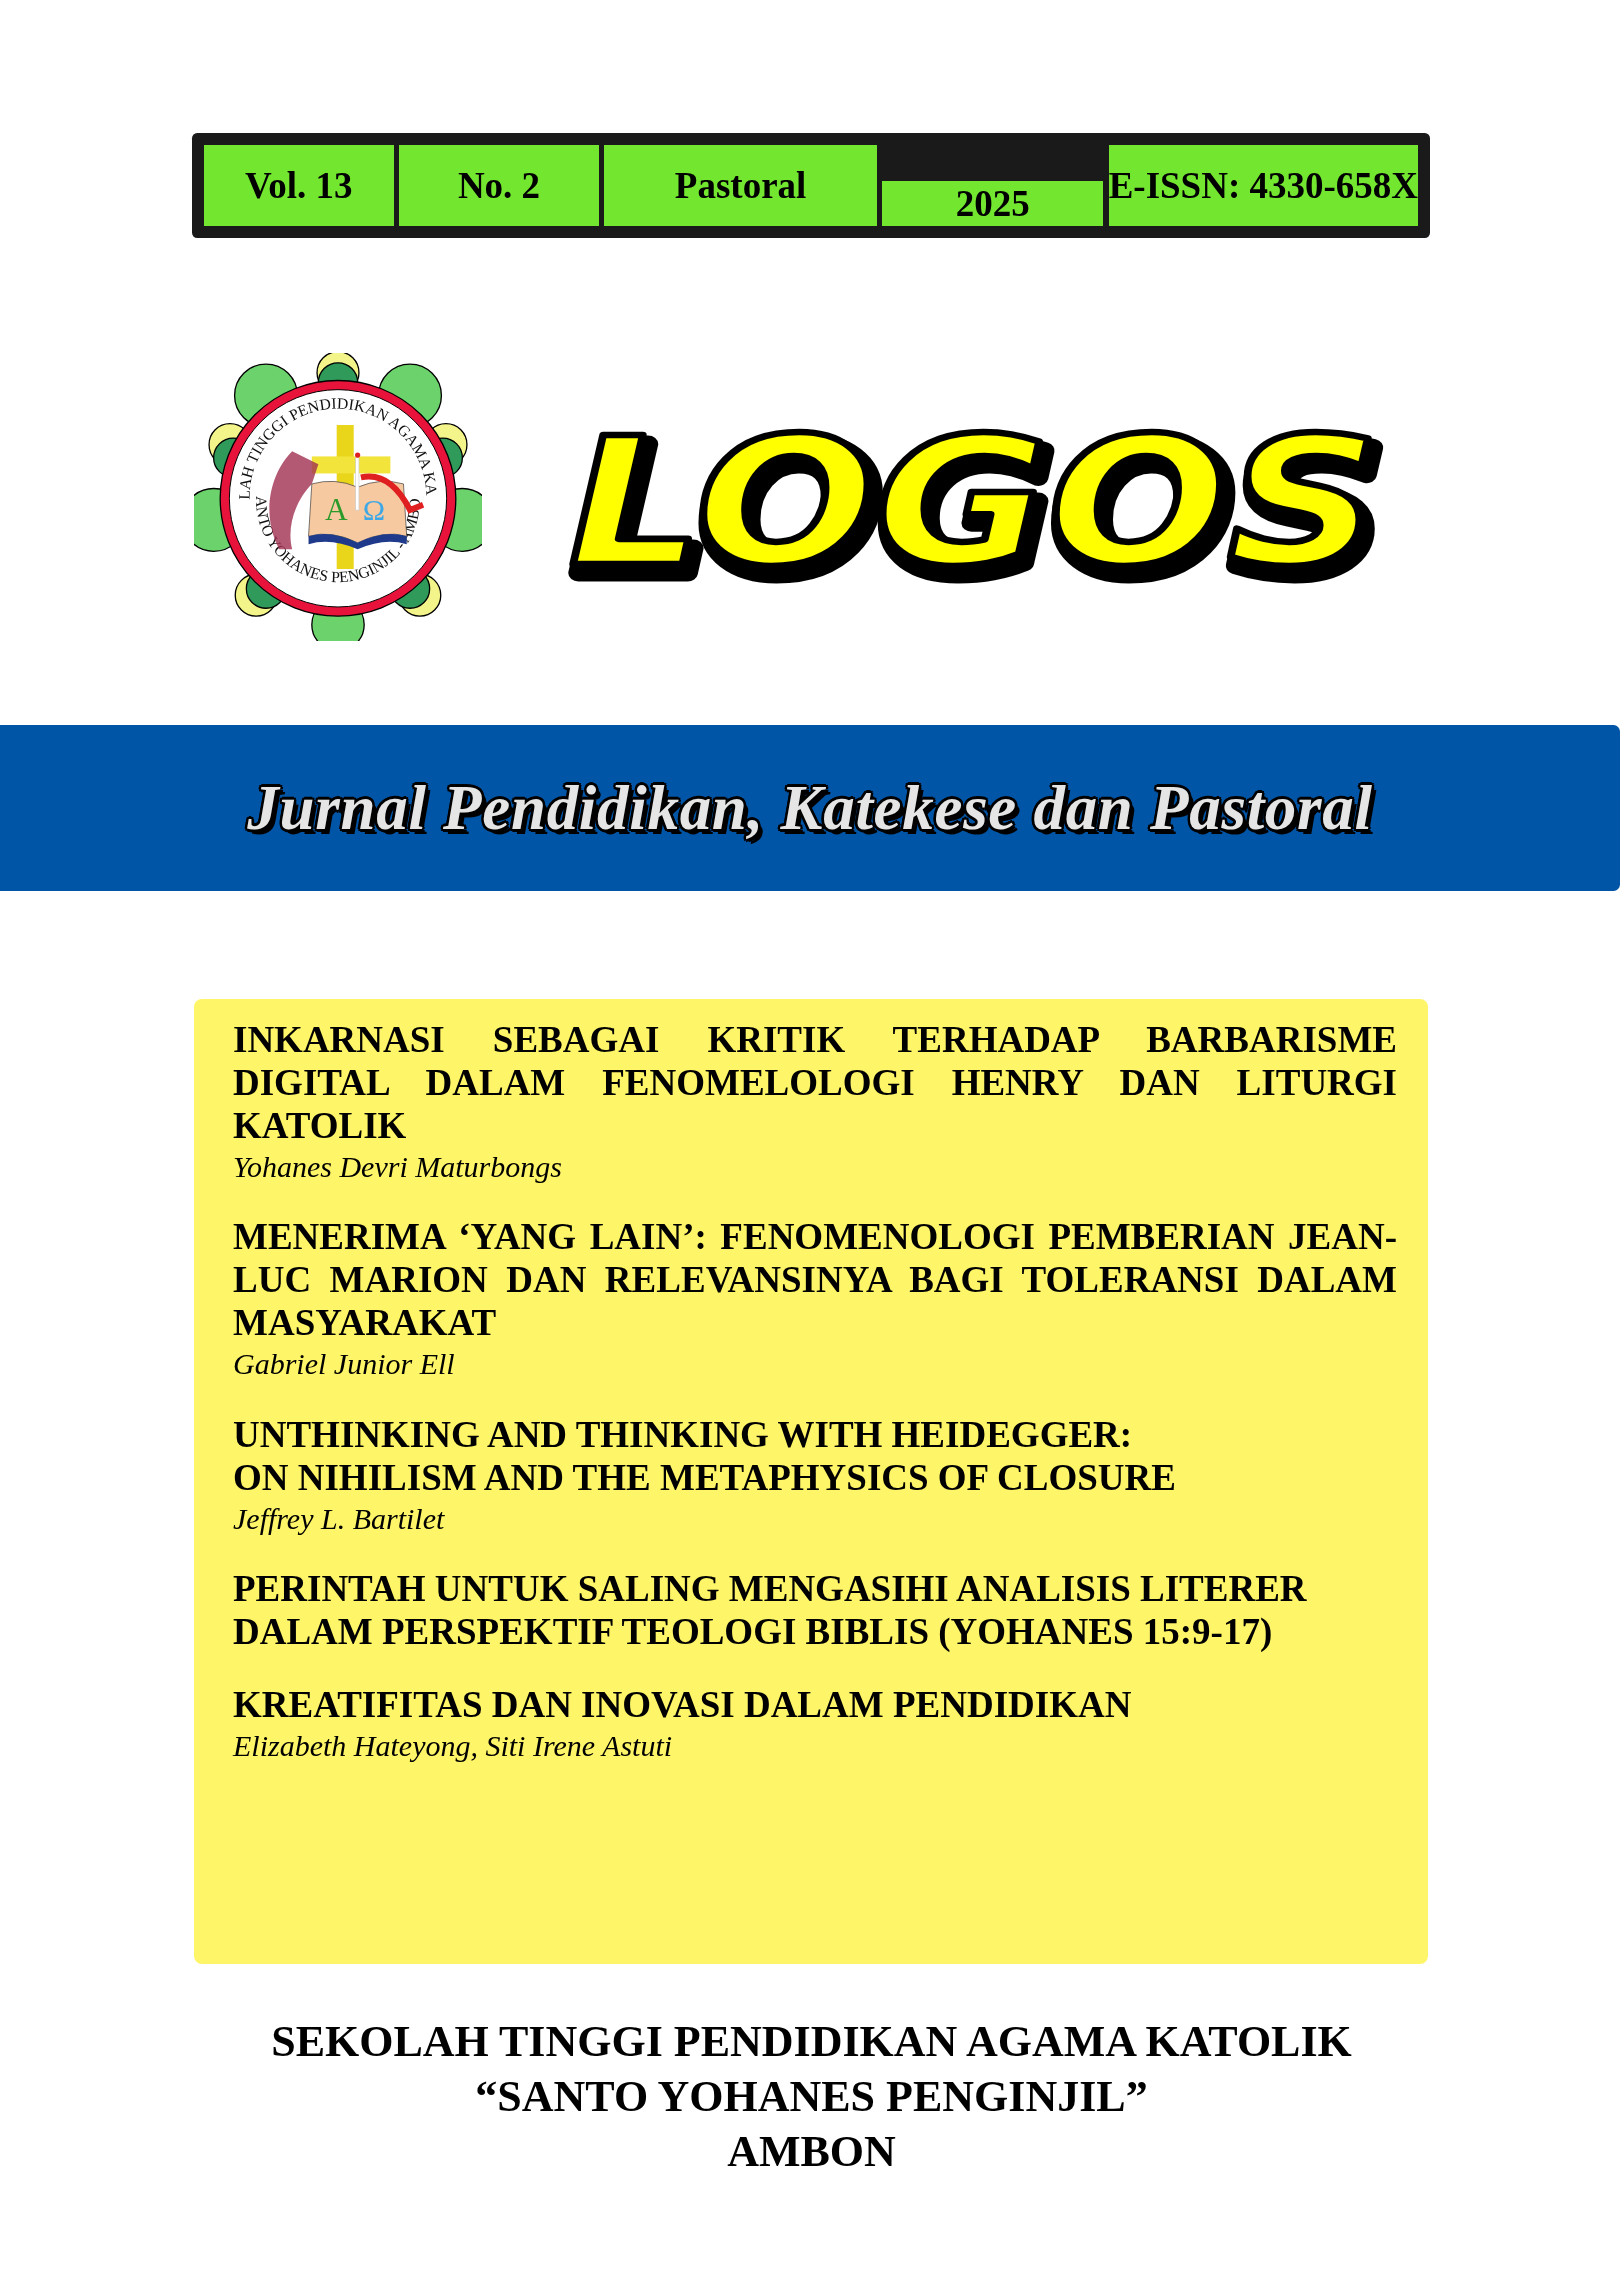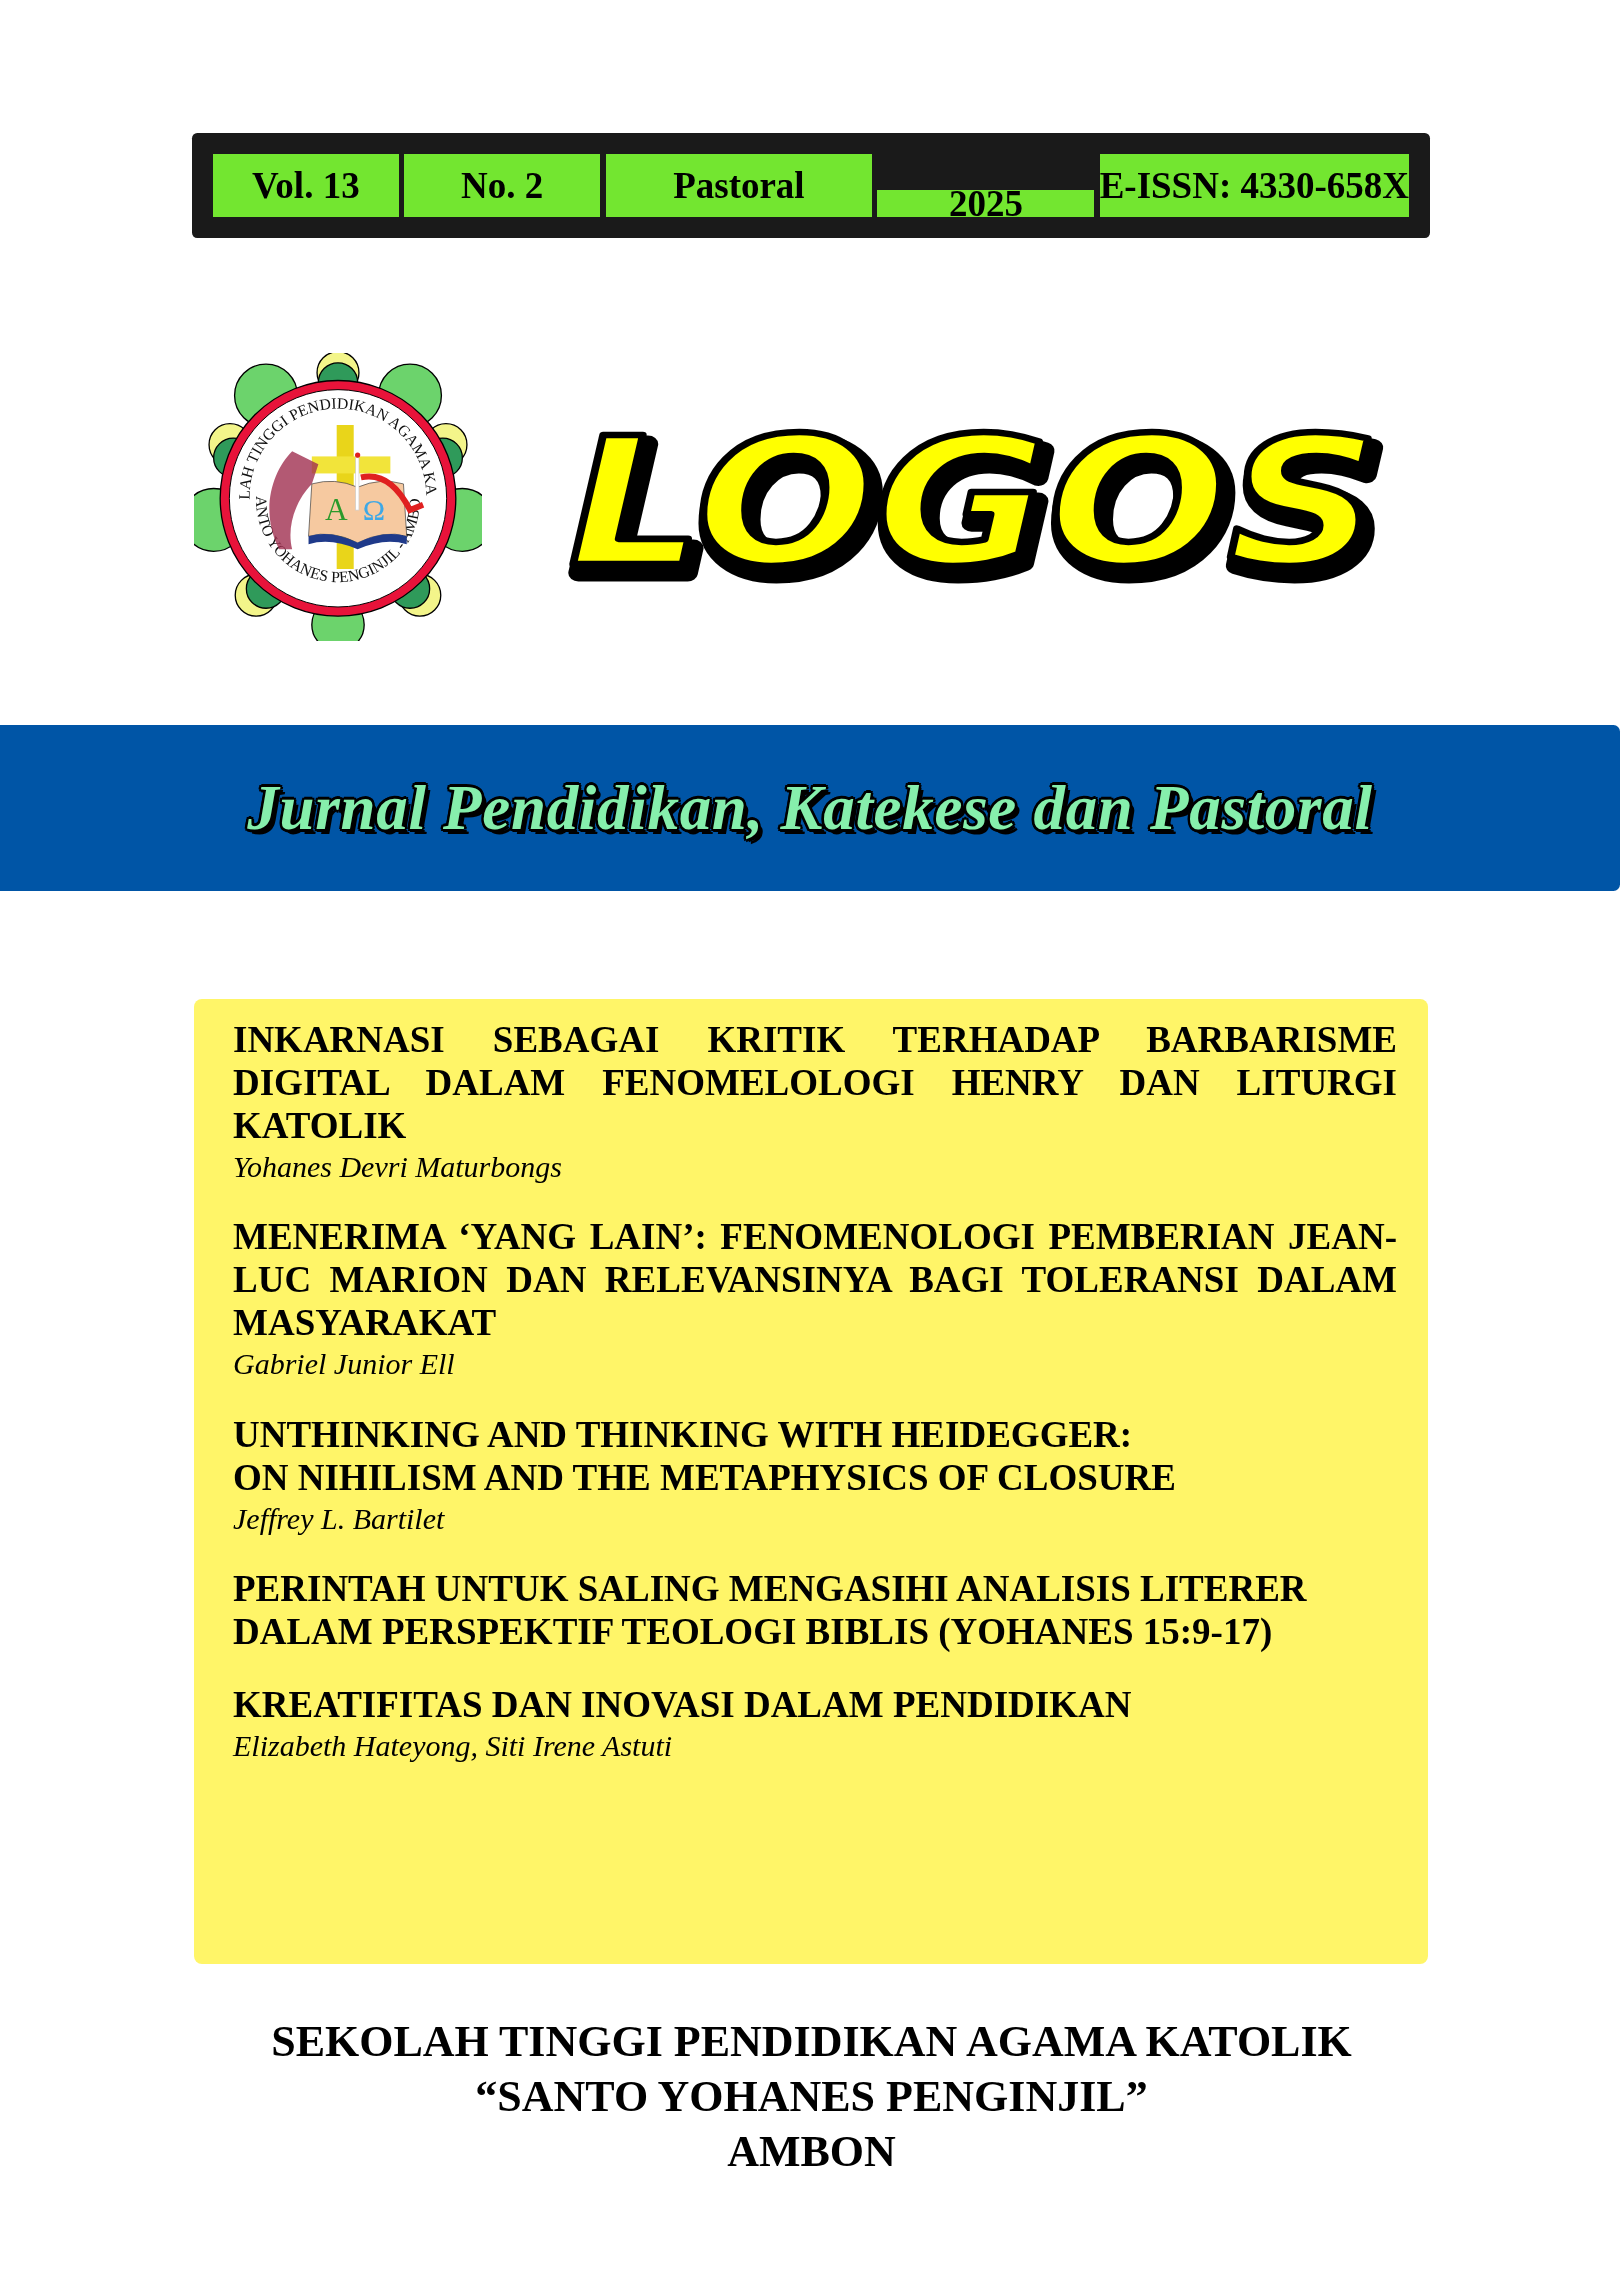--- a/index.html
+++ b/index.html
@@ -1,35 +1,35 @@
 <!DOCTYPE html>
 <html style="font-size:10.5px"><head>
 <meta charset="utf-8">
 <style>
   html, body { margin:0; padding:0; }
   body { width:1623px; height:2295px; background:#ffffff; position:relative; overflow:hidden;
          font-family:"Liberation Serif", "DejaVu Serif", serif; color:#000; }
 
   
   .meta-table { position:absolute; left:192px; top:133px; width:1238px; height:105px;
-                background:#1a1a1a; border-radius:5.2px; display:flex; padding:21px; box-sizing:border-box; gap:5.2px; }
+                background:#1a1a1a; border-radius:5.2px; display:flex; padding:12px; box-sizing:border-box; gap:5.2px; }
   .meta-cell { background:#73e630; display:flex; align-items:center; justify-content:center;
                font-weight:bold; font-size:37px; white-space:nowrap; }
   .c1 { width:190px; } .c2 { width:201px; } .c3 { width:273px; } .c4 { width:222px;margin-top:36px; } .c5 { flex:1; }
 
   
   .seal { position:absolute; left:194px; top:353px; width:288px; height:288px; }
 
   
   .wordmark { position:absolute; left:563px; top:419px; width:838px; height:170px; }
 
   
   .band { position:absolute; left:0; top:725px; width:1620px; height:166px; background:#0055a6;
           border-radius:0 6.5px 6.5px 0; display:flex; align-items:center; justify-content:center; }
-  .band-title { font-family:"Liberation Serif", serif; font-style:italic; font-weight:bold; font-size:63px; color:#86efac;
+  .band-title { font-family:"Liberation Serif", serif; font-style:italic; font-weight:bold; font-size:63px; color:#e5e5e5;
                 letter-spacing:0.7px;
                 text-shadow: 2.6px 2.6px 0 #000, -2px -2px 0 #000, 2px -2px 0 #000, -2px 2px 0 #000,
                              0 2.6px 0 #000, 2.6px 0 0 #000, -2.6px 0 0 #000, 0 -2.6px 0 #000, 4.6px 4.6px 0 #000; }
 
   
   .contents { position:absolute; left:194px; top:999px; width:1234px; height:965px; background:#fff568;
               border-radius:7.9px; box-sizing:border-box; padding:19px 31px 0 39px; }
   .article { margin-bottom:29.4px; }
   .article-title { font-weight:bold; font-size:37px; line-height:43px; text-transform:uppercase; }
   .justify { text-align:justify; text-align-last:left; }

